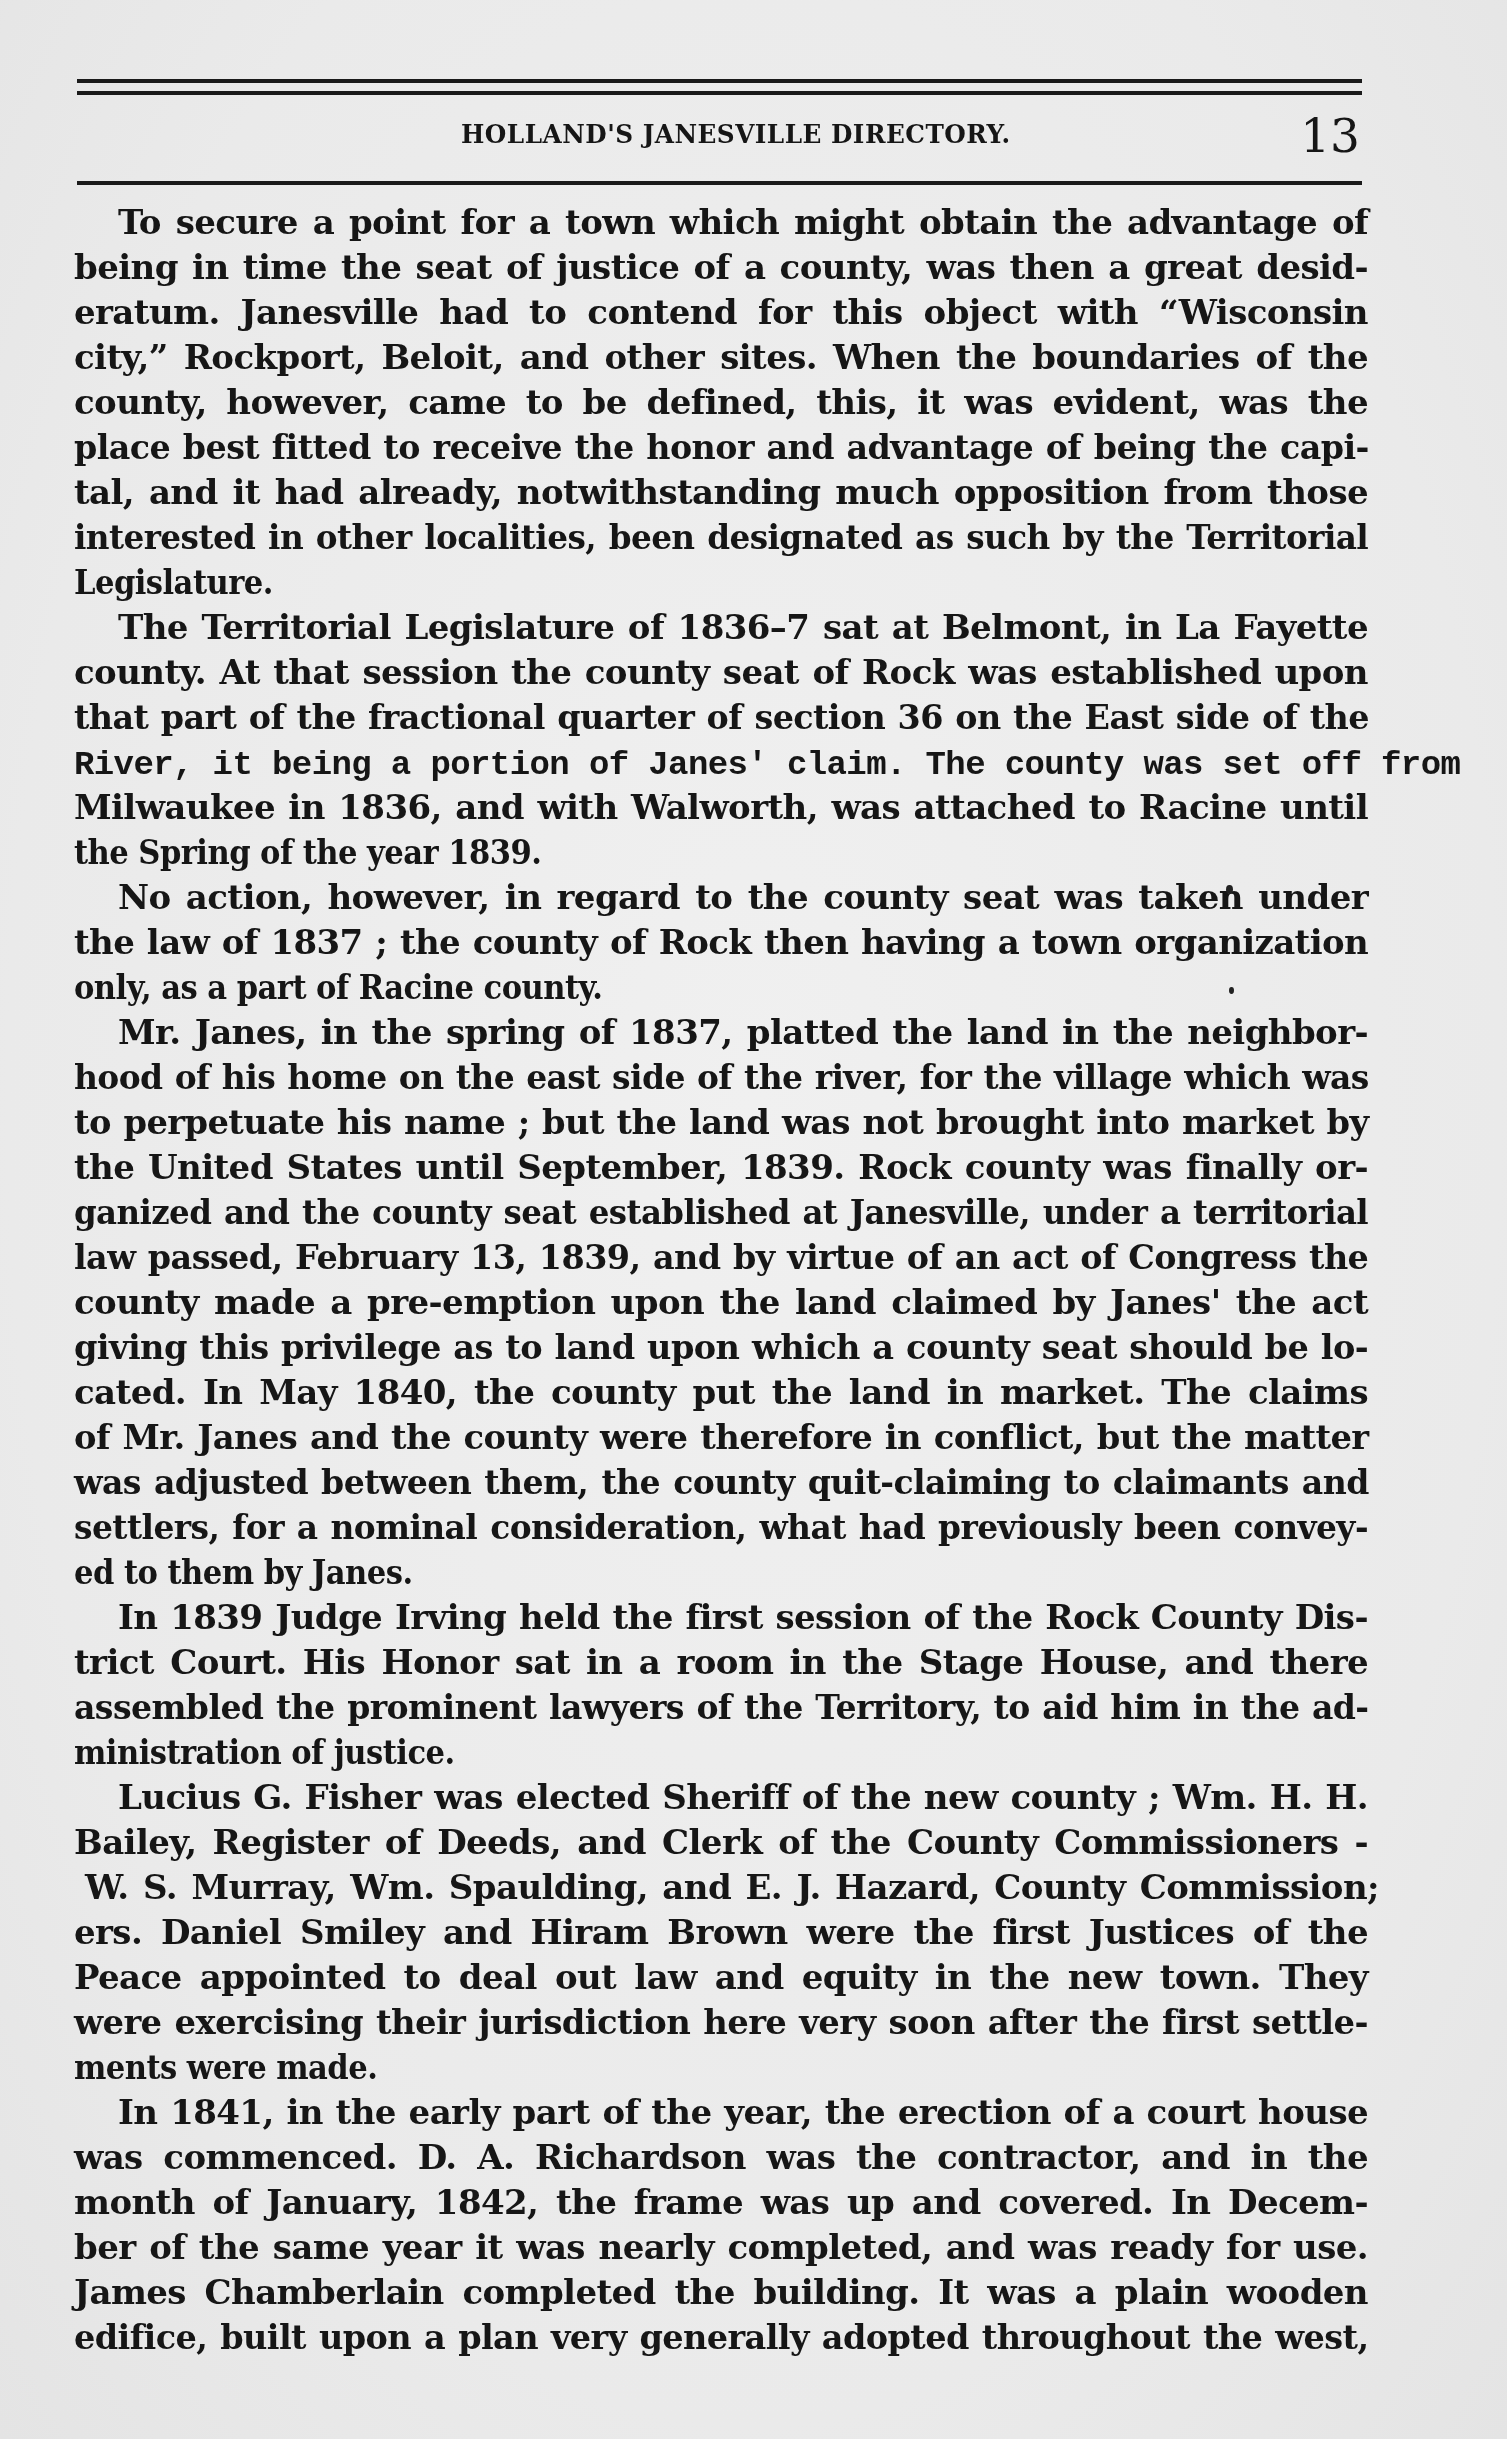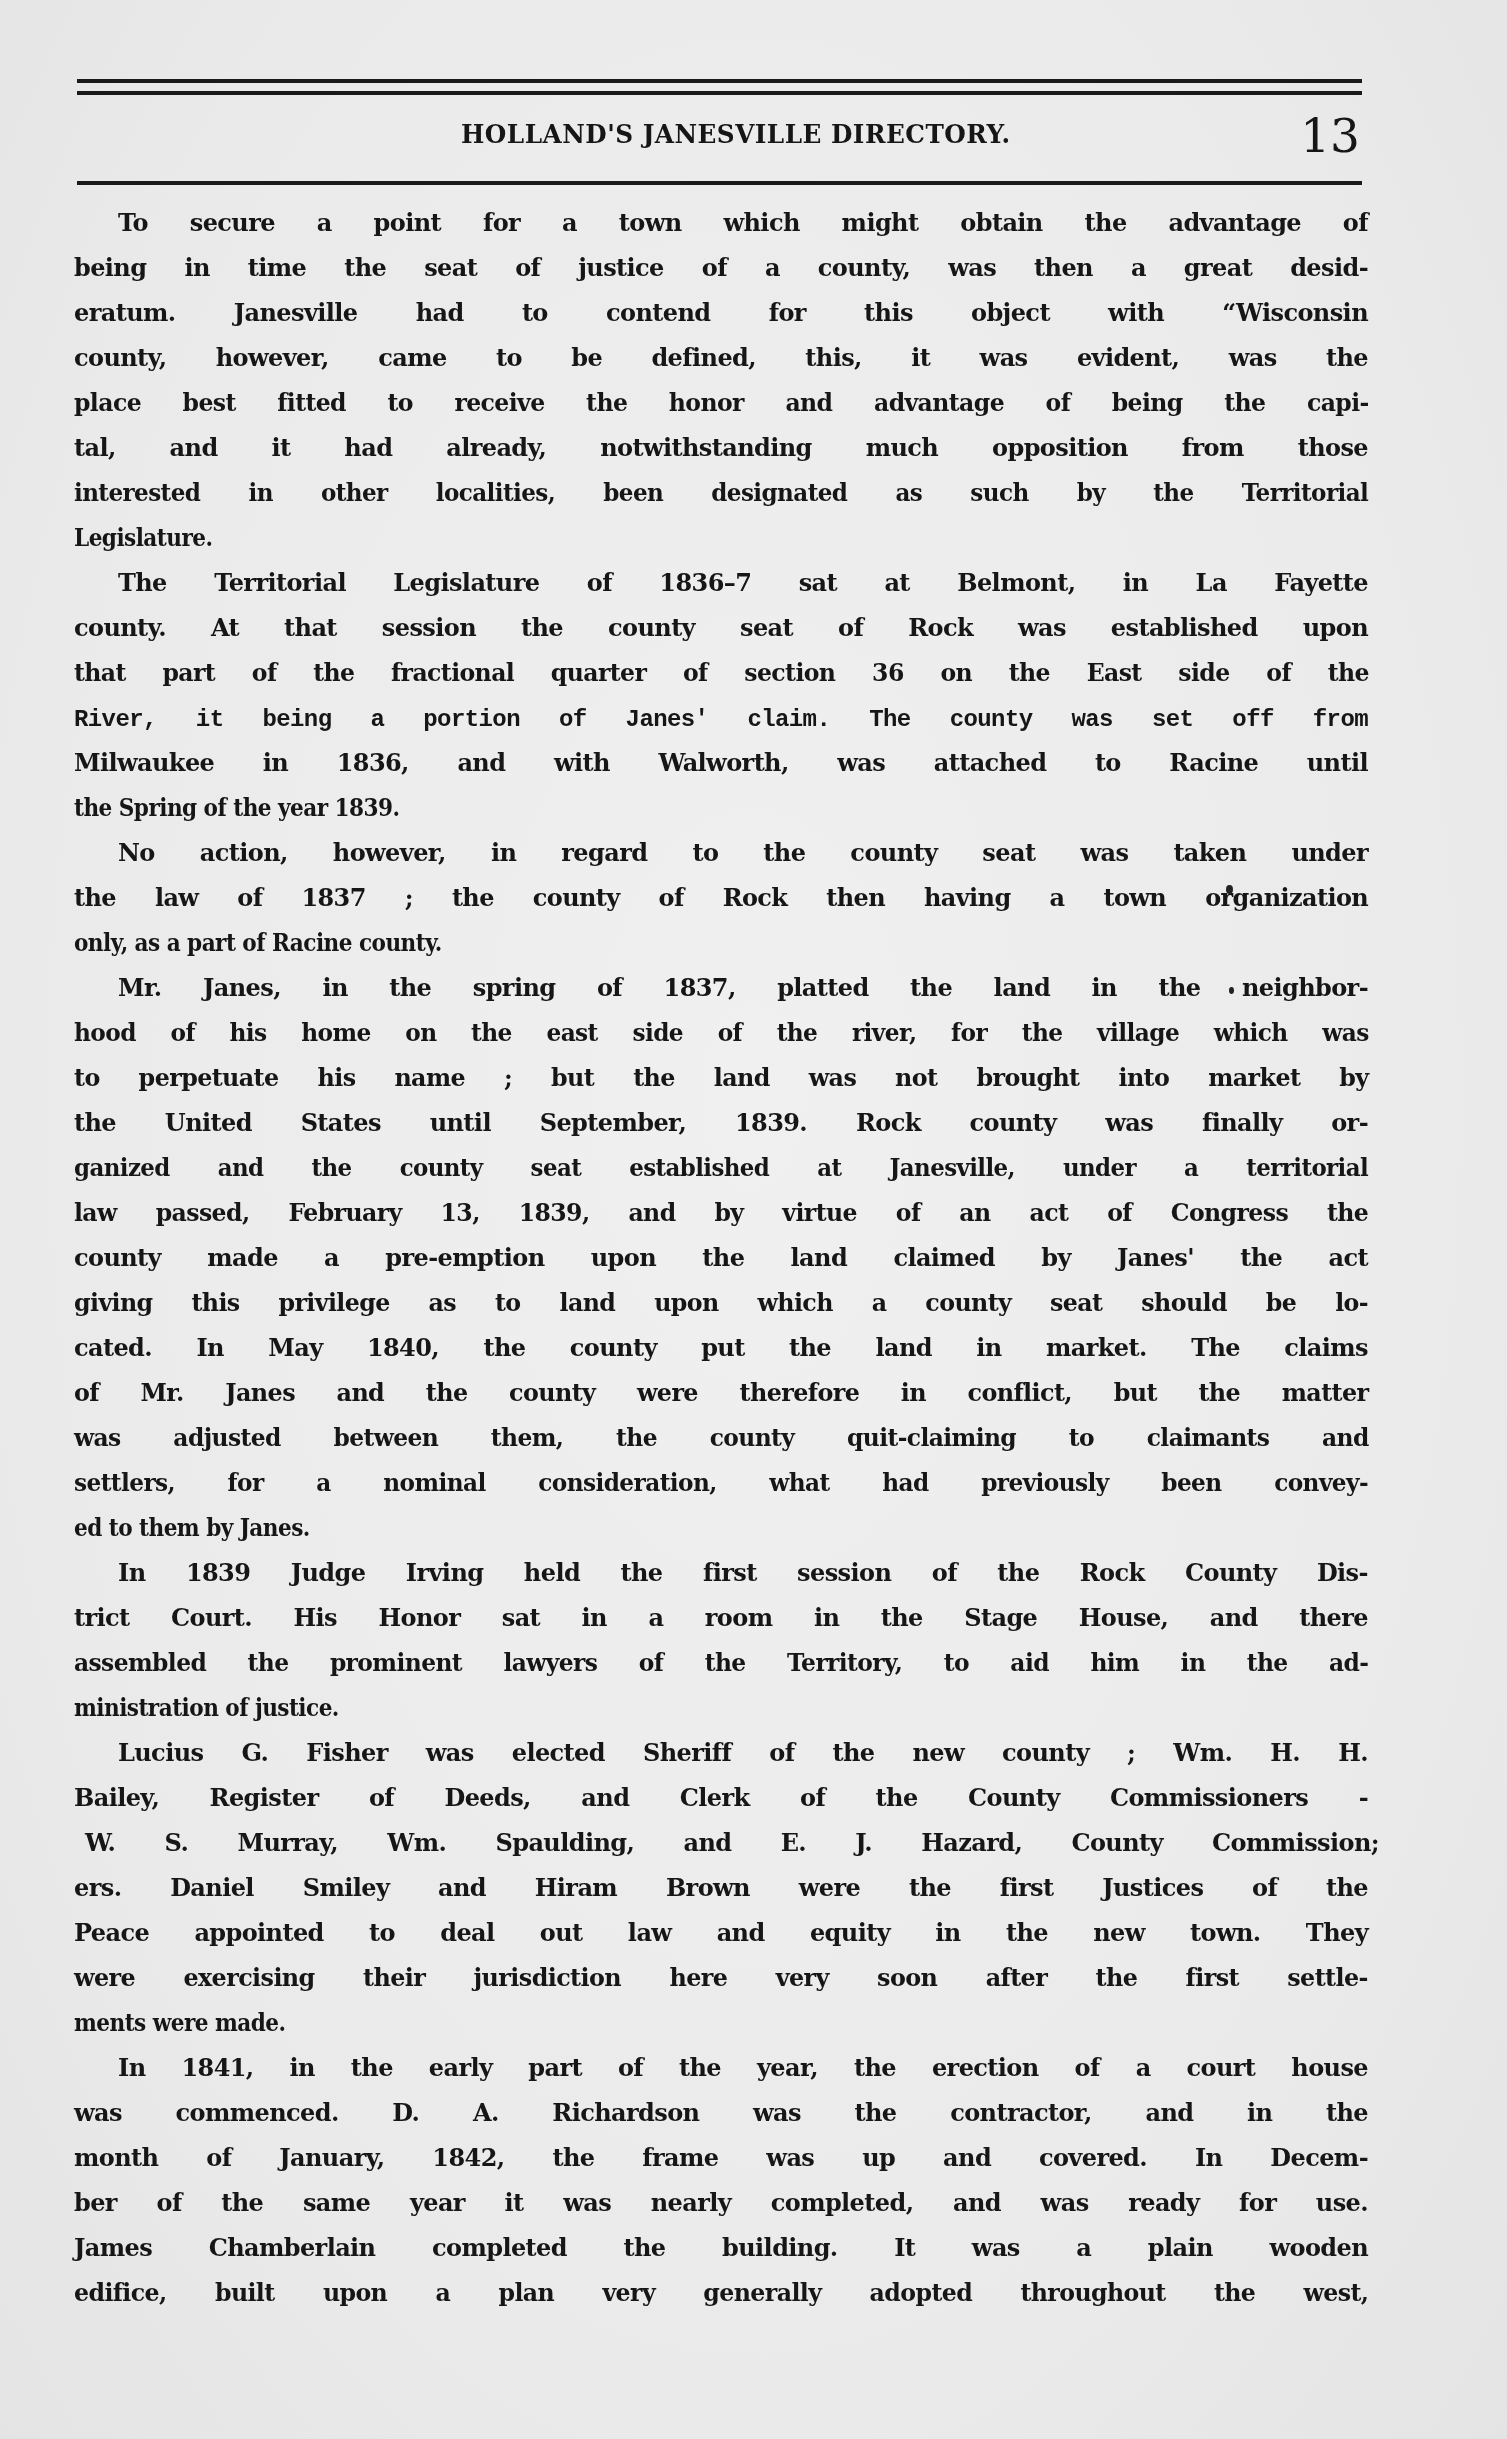--- a/index.html
+++ b/index.html
@@ -68,21 +68,21 @@
   }
   .para {
     margin: 0;
   }
   .line {
     display: block;
     height: 45px;
     line-height: 45px;
     font-family: "DejaVu Serif", serif;
     font-weight: bold;
-    font-size: 24px;
+    font-size: 34px;
     white-space: nowrap;
     text-align: justify;
     text-align-last: justify;
     letter-spacing: -0.6px;
     transform-origin: left center;
   }
   .line.last {
     text-align-last: left;
   }
   .line.indent {
@@ -118,20 +118,21 @@
   </div>
 
   <div class="rule bottom"></div>
 
   <div class="body-text">
 
     <div class="para">
       <span class="line indent"><span class="line-inner" style="width: 1250px; display: inline-block;">To secure a point for a town which might obtain the advantage of</span></span>
       <span class="line"><span class="line-inner" style="width: 1294px; display: inline-block;">being in time the seat of justice of a county, was then a great desid-</span></span>
       <span class="line"><span class="line-inner" style="width: 1294px; display: inline-block;">eratum. Janesville had to contend for this object with “Wisconsin</span></span>
+      <span class="line"><span class="line-inner" style="width: 1294px; display: inline-block;">city,” Rockport, Beloit, and other sites. When the boundaries of the</span></span>
       <span class="line"><span class="line-inner" style="width: 1294px; display: inline-block;">county, however, came to be defined, this, it was evident, was the</span></span>
       <span class="line"><span class="line-inner" style="width: 1320px; display: inline-block; transform: scaleX(0.980872); transform-origin: left center;">place best fitted to receive the honor and advantage of being the capi-</span></span>
       <span class="line"><span class="line-inner" style="width: 1294px; display: inline-block;">tal, and it had already, notwithstanding much opposition from those</span></span>
       <span class="line"><span class="line-inner" style="width: 1347px; display: inline-block; transform: scaleX(0.960812); transform-origin: left center;">interested in other localities, been designated as such by the Territorial</span></span>
       <span class="line last"><span class="line-inner" style="width: 224px; display: inline-block; transform: scaleX(0.9); transform-origin: left center;">Legislature.</span></span>
     </div>
 
     <div class="para">
       <span class="line indent"><span class="line-inner" style="width: 1250px; display: inline-block;">The Territorial Legislature of 1836–7 sat at Belmont, in La Fayette</span></span>
       <span class="line"><span class="line-inner" style="width: 1294px; display: inline-block;">county. At that session the county seat of Rock was established upon</span></span>

